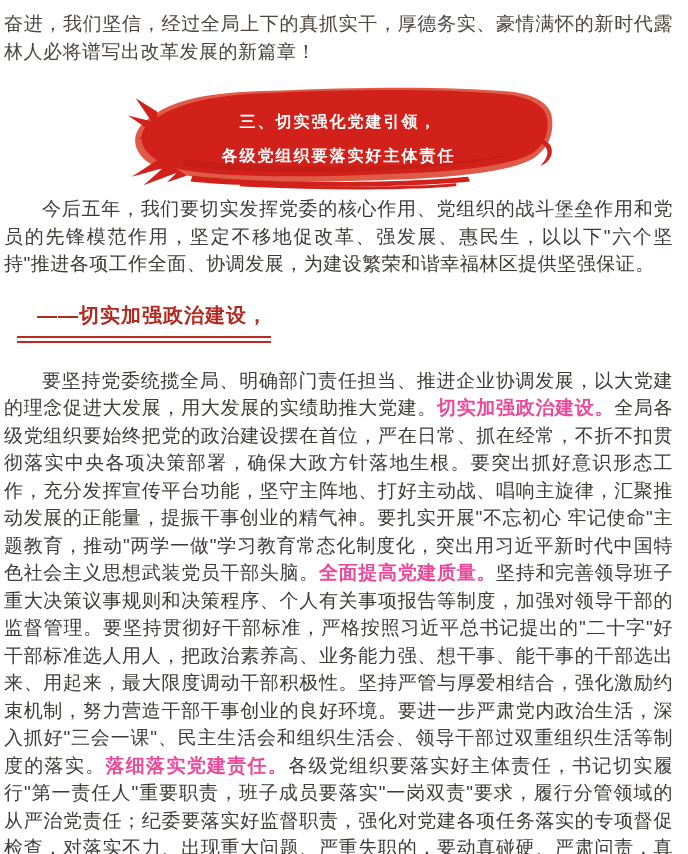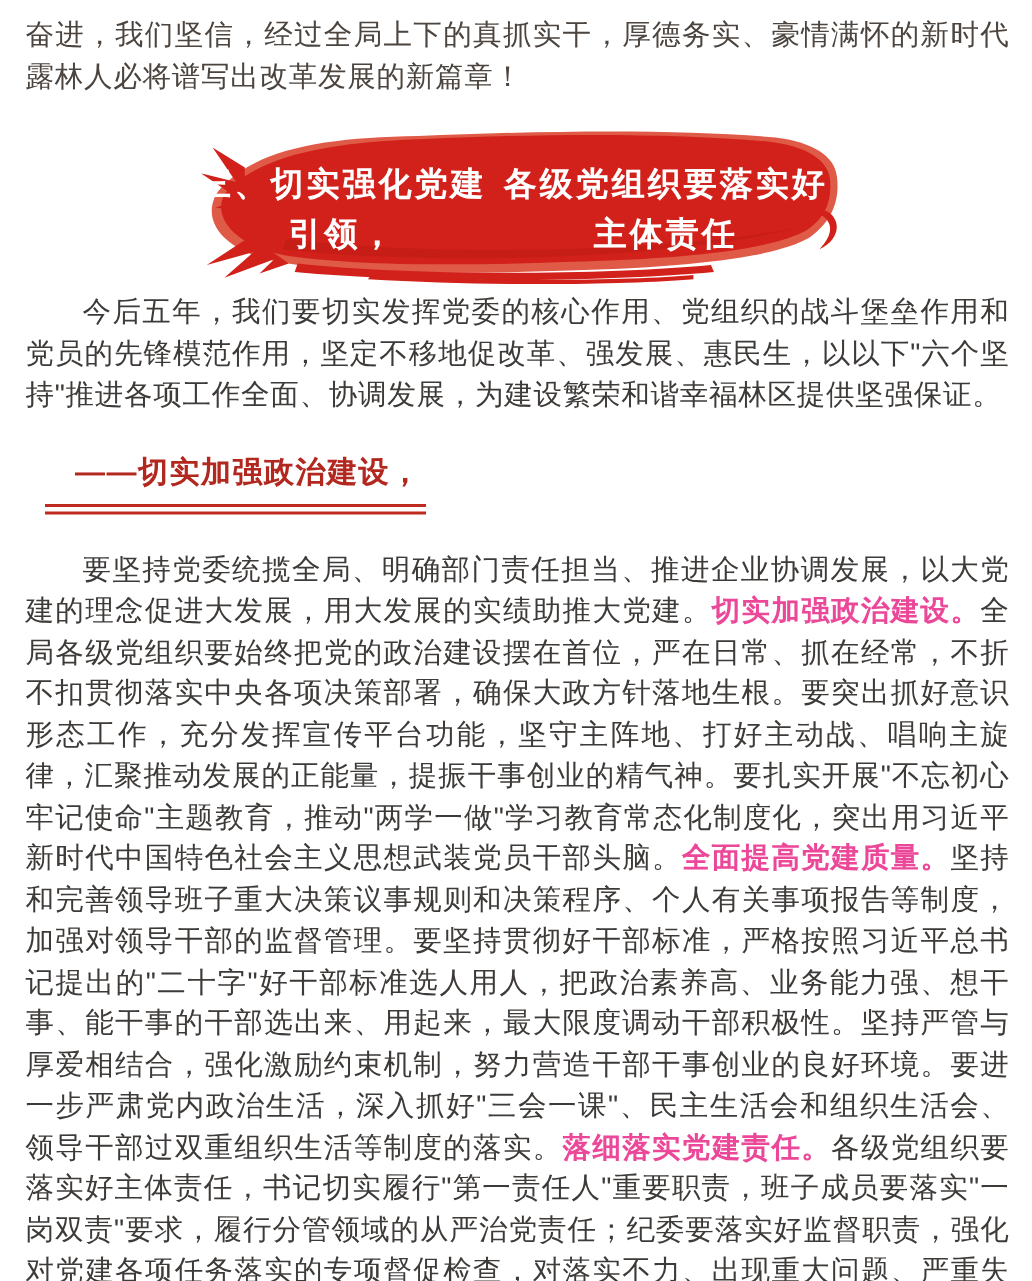--- a/index.html
+++ b/index.html
@@ -9,21 +9,21 @@
   }
   body {
     width: 688px;
     height: 854px;
     overflow: hidden;
     font-family: "Liberation Sans", "DejaVu Sans", sans-serif;
   }
   .page {
     width: 676px;
     height: 854px;
-    padding: 10px 3px 0 17px;
+    padding: 10px 3px 0 4px;
     box-sizing: border-box;
     background: var(--page-bg, #ffffff);
   }
   .para {
     margin: 0;
     font-size: 19px;
     line-height: 27.5px;
     text-align: justify;
     color: var(--body-text, #3d3a38);
     letter-spacing: 0.5px;
@@ -49,27 +49,27 @@
     position: absolute;
     left: 0; top: 0;
     width: 100%; height: 100%;
     display: block;
   }
   .banner-text {
     position: absolute;
     left: 0; top: 0;
     width: 100%; height: 100%;
     display: flex;
-    flex-direction: row;
+    flex-direction: column;
     align-items: center;
     justify-content: center;
     gap: 1px;
     color: var(--banner-text, #ffffff);
     font-weight: 700;
-    font-size: 22px;
+    font-size: 16px;
     letter-spacing: 2px;
     line-height: 33px;
     text-align: center;
     padding-top: 2px;
     box-sizing: border-box;
   }
   
   .overview { margin-top: 5px; }
   
   .subheading {

